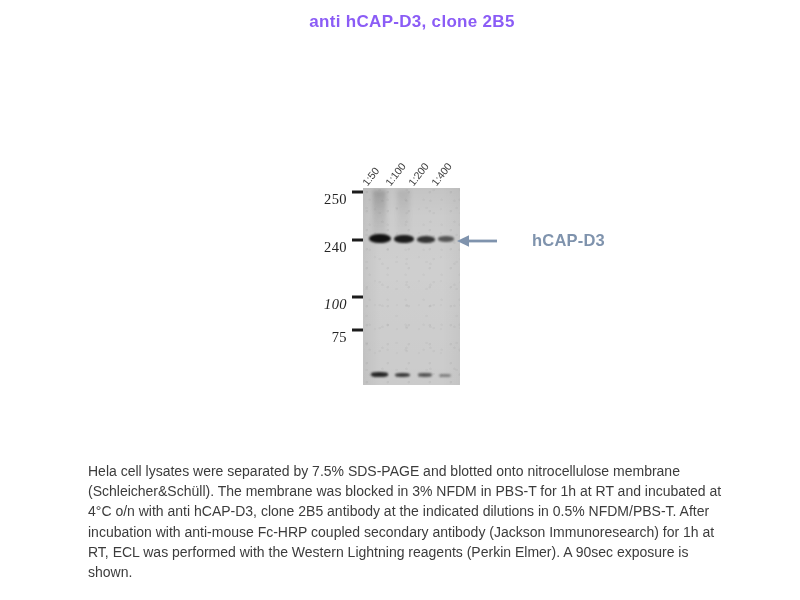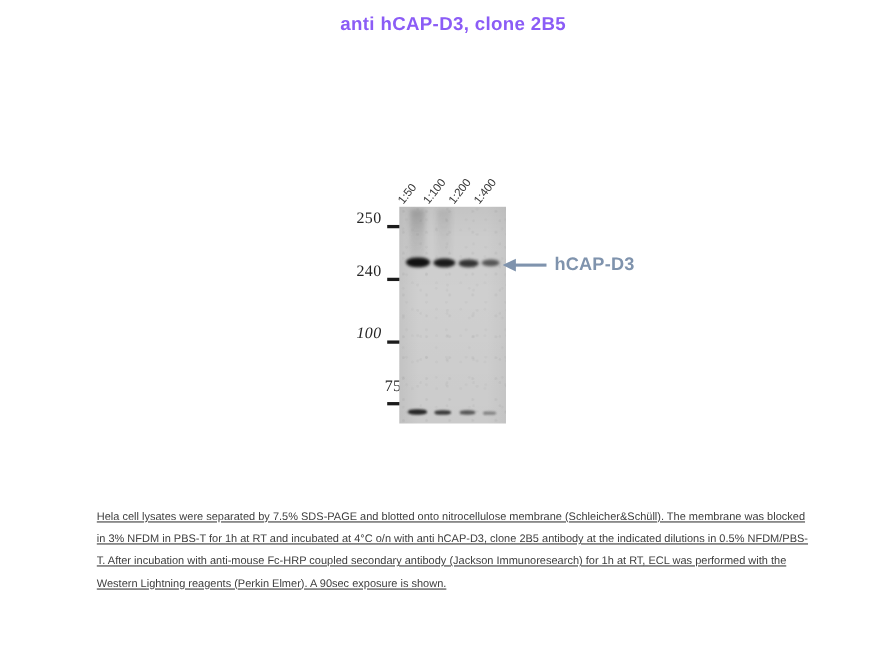--- a/index.html
+++ b/index.html
@@ -63,21 +63,21 @@
     position: absolute;
     left: 0;
     top: 58px;
     width: 70px;
     height: 200px;
   }
   .mw-entry {
     position: absolute;
     right: 0;
     display: flex;
-    align-items: flex-end;
+    align-items: flex-start;
     gap: 5px;
     transform: translateY(-50%);
   }
   .mw-value {
     font-size: 14.5px;
     color: #242424;
     font-family: "Liberation Serif", serif;
     letter-spacing: 0.4px;
   }
   .mw-tick {
@@ -164,25 +164,24 @@
     letter-spacing: 0.2px;
     white-space: nowrap;
   }
 
   
   .caption {
     position: absolute;
     left: 88px;
     top: 461px;
     width: 648px;
-    font-size: 10px;
+    font-size: 14px;
     line-height: 20.2px;
     color: #3c3c3c;
     font-family: "Liberation Sans", sans-serif;
-    text-decoration: underline;
   }
   .caption p { margin: 0; }
 </style>
 </head>
 <body>
 
 <div class="figure-title">anti hCAP-D3, clone 2B5</div>
 
 <div class="blot-figure">
 
@@ -199,21 +198,21 @@
       <span class="mw-tick"></span>
     </div>
     <div class="mw-entry" style="top:59px;">
       <span class="mw-value">240</span>
       <span class="mw-tick"></span>
     </div>
     <div class="mw-entry" style="top:116px;font-style:italic;">
       <span class="mw-value">100</span>
       <span class="mw-tick"></span>
     </div>
-    <div class="mw-entry" style="top:168px;flex-direction:column;">
+    <div class="mw-entry" style="top:149px;">
       <span class="mw-value">75</span>
       <span class="mw-tick"></span>
     </div>
   </div>
 
   <div class="membrane">
     <div class="membrane-grain"></div>
     <div class="lane-smear" style="left:10px;"></div>
     <div class="lane-smear" style="left:34px; opacity:0.45;"></div>
 
@@ -228,19 +227,19 @@
     <div class="band-low" style="left: 76px; top: 186px; width: 12px; height: 3px; opacity: 0.4;"></div>
   </div>
 
   <div class="pointer">
     <svg class="arrow-svg" width="40" height="14" viewBox="0 0 40 14">
       <g id="arrow-g" fill="#7f93ad">
         <polygon points="0,7 12,1.2 12,12.8"></polygon>
         <rect x="11" y="5.6" width="29" height="2.8"></rect>
       </g>
     </svg>
-    <span class="pointer-label" style="color: rgb(127, 147, 173);">hCAP-D3</span>
+    <span class="pointer-label" style="color: rgb(127, 147, 173); margin-left: 28px;">hCAP-D3</span>
   </div>
 </div>
 
 <div class="caption">
   <p>Hela cell lysates were separated by 7.5% SDS-PAGE and blotted onto nitrocellulose membrane (Schleicher&amp;Schüll). The membrane was blocked in 3% NFDM in PBS-T for 1h at RT and incubated at 4°C o/n with anti hCAP-D3, clone 2B5 antibody at the indicated dilutions in 0.5% NFDM/PBS-T. After incubation with anti-mouse Fc-HRP coupled secondary antibody (Jackson Immunoresearch) for 1h at RT, ECL was performed with the Western Lightning reagents (Perkin Elmer). A 90sec exposure is shown.</p>
 </div>
 
 </body></html>

